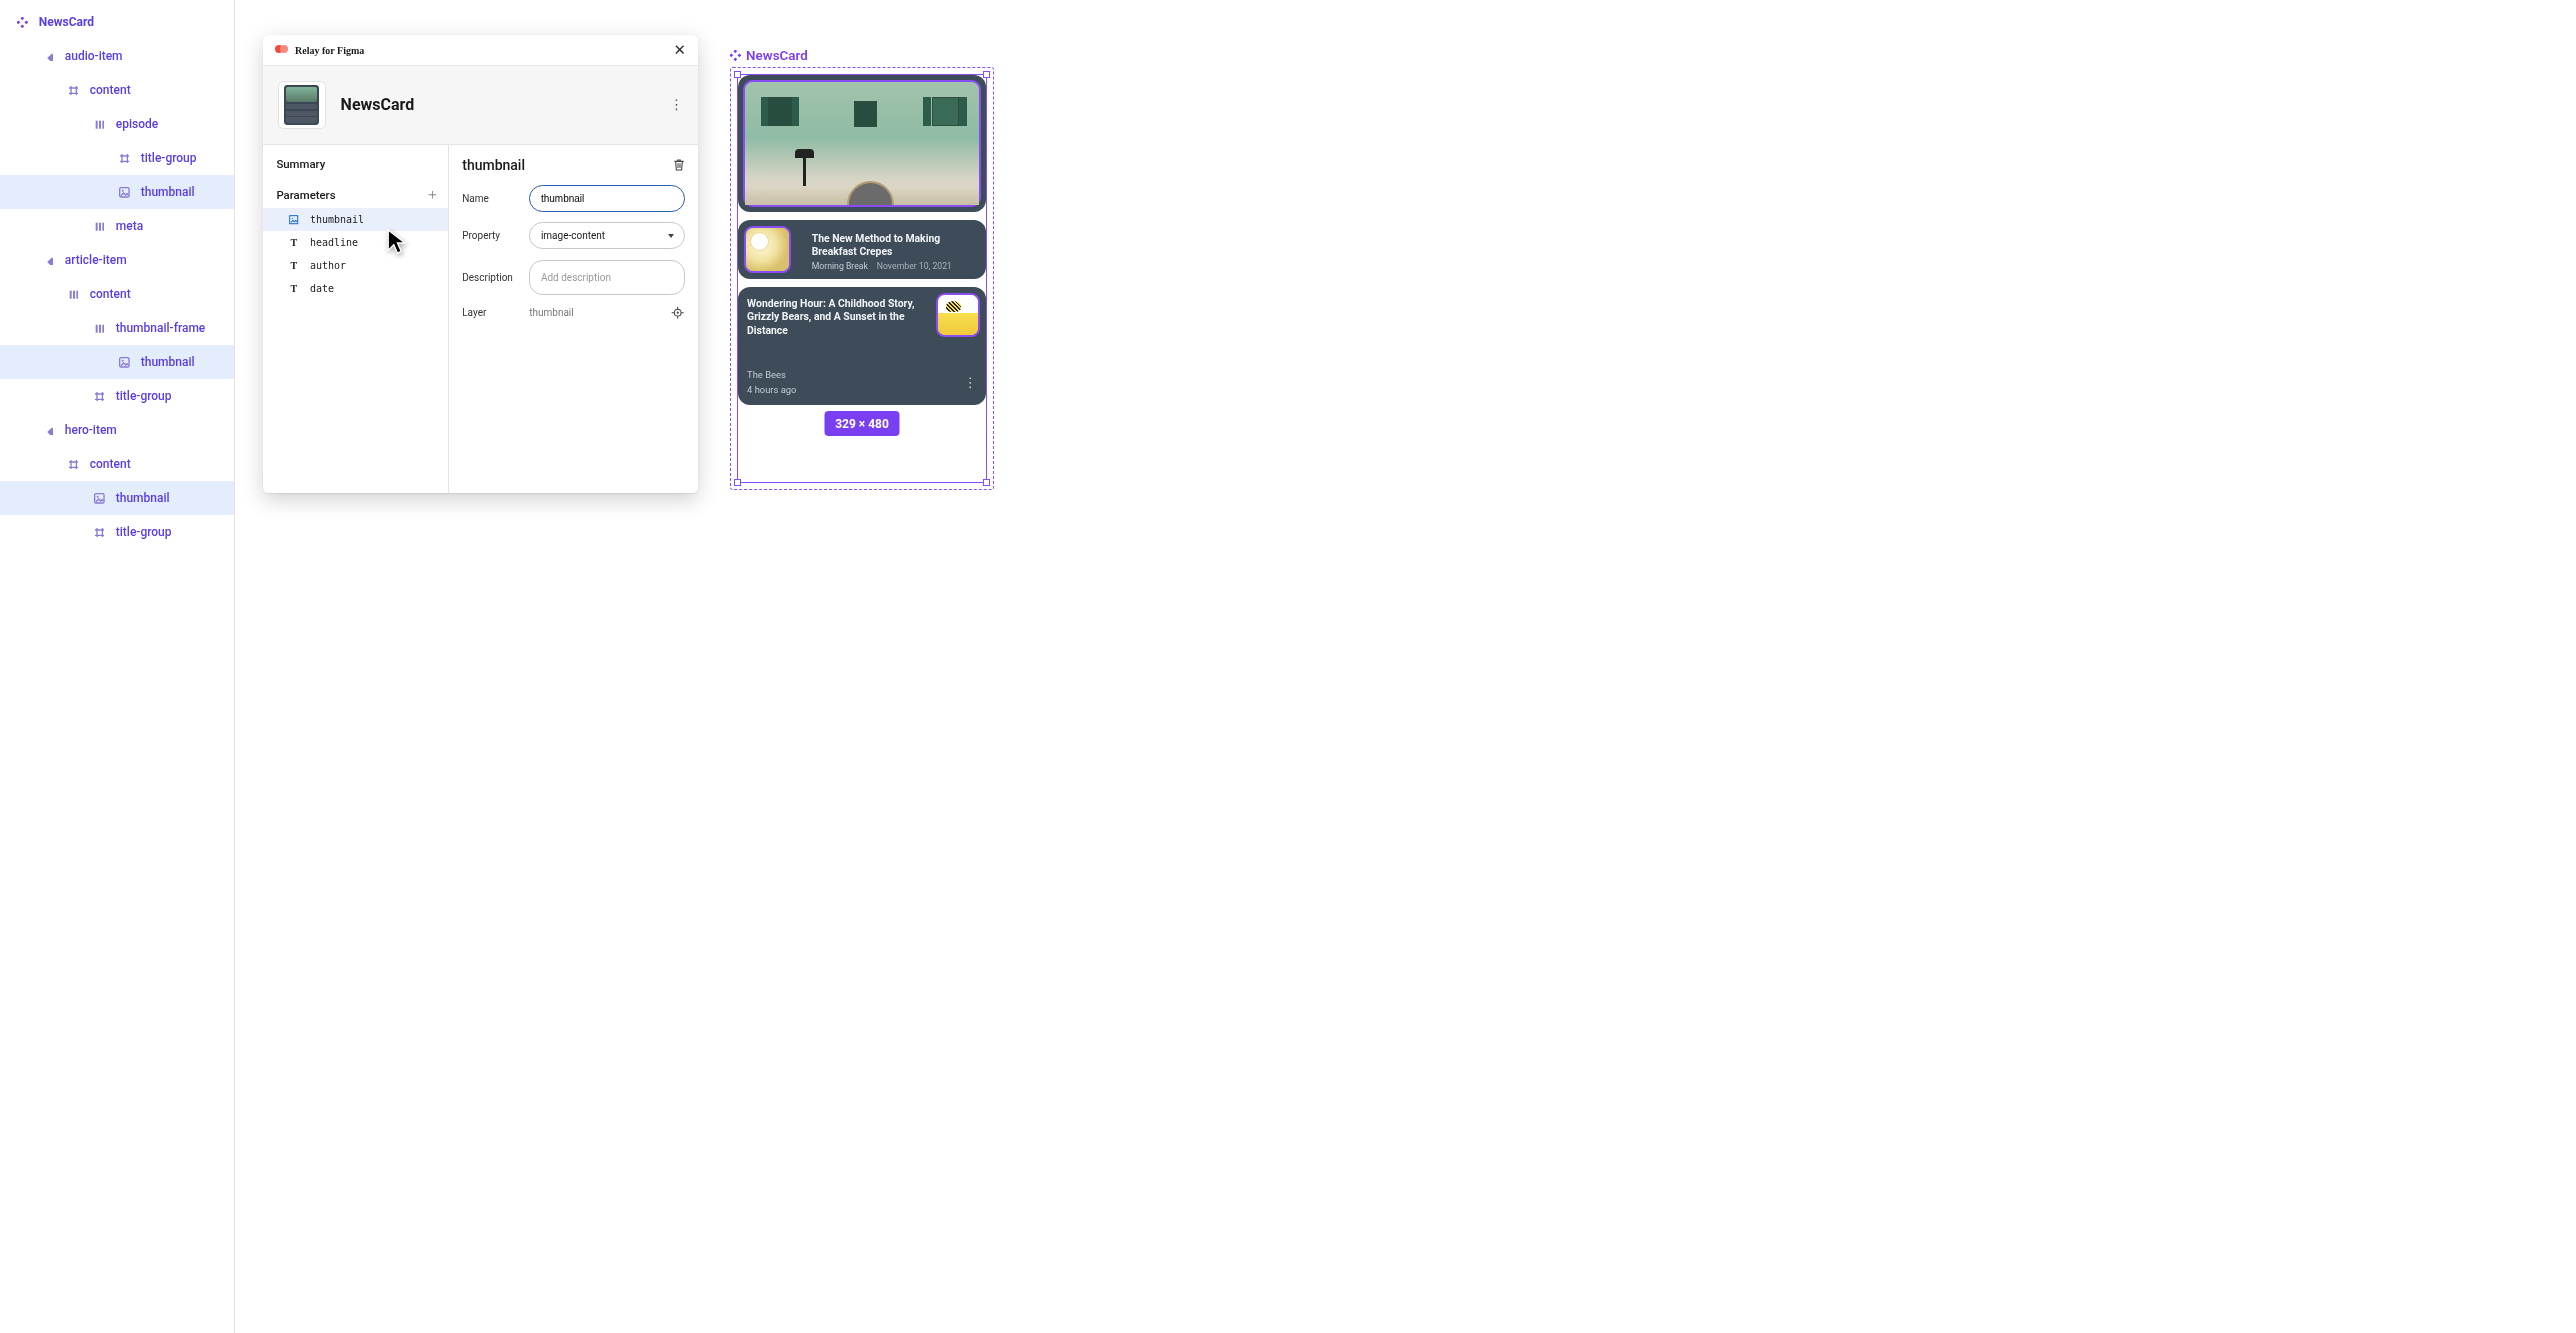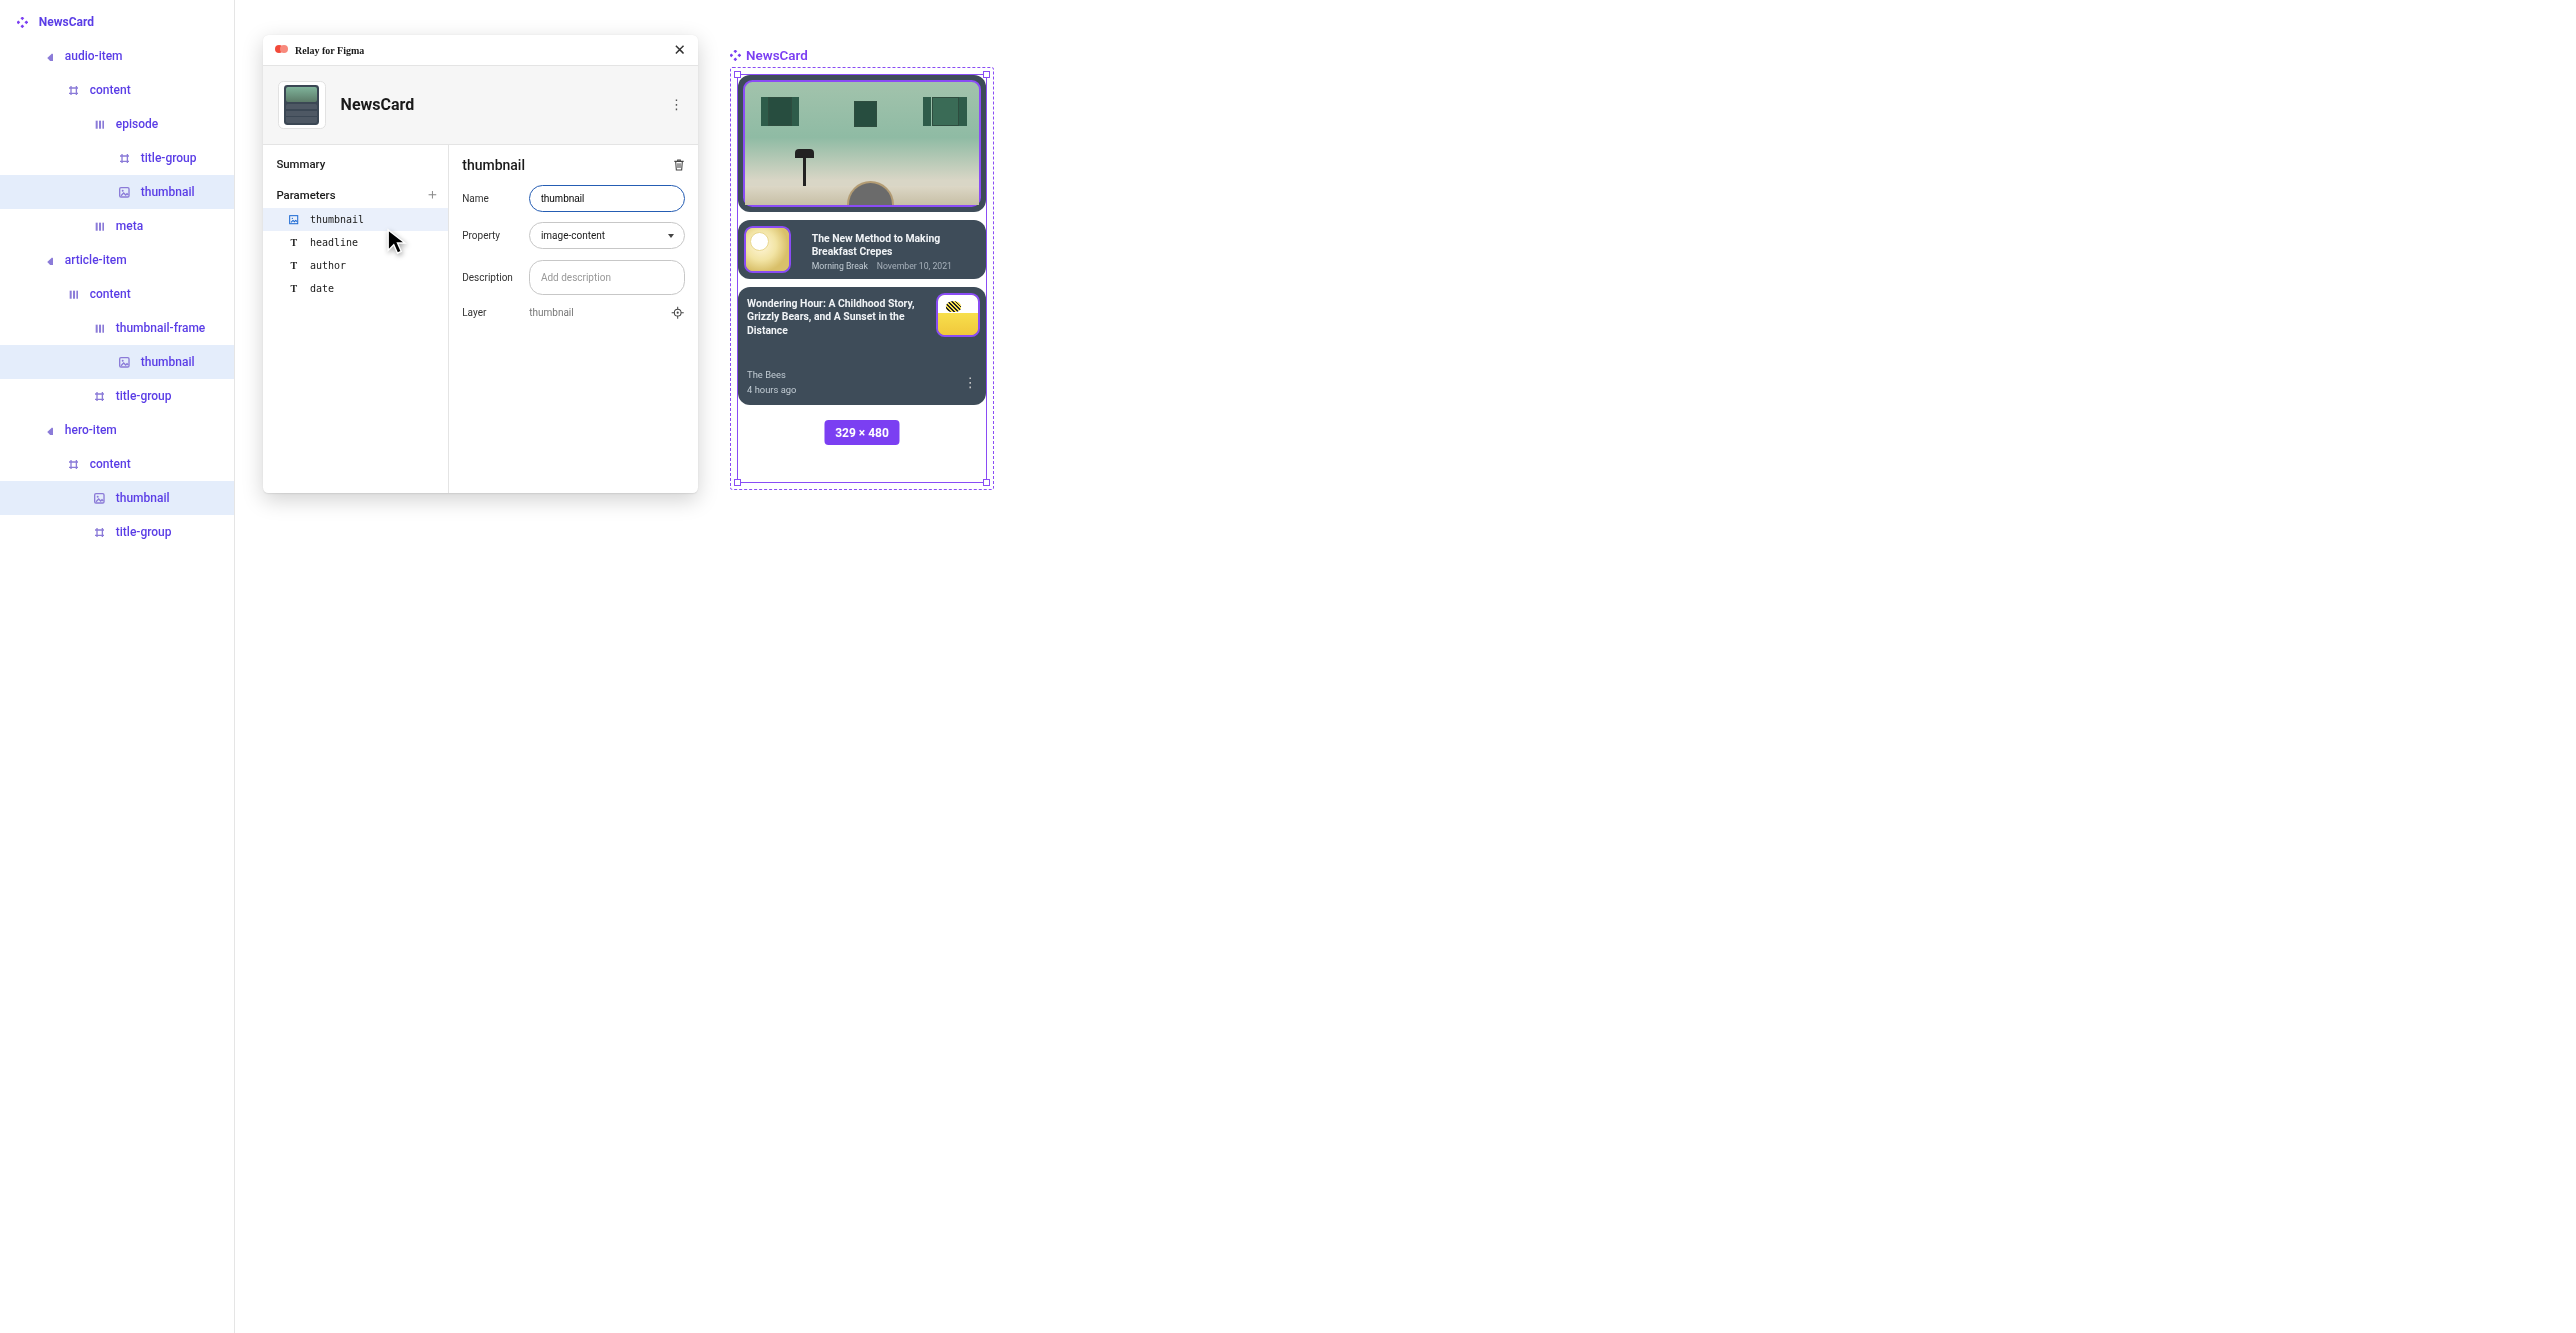--- a/index.html
+++ b/index.html
@@ -291,21 +291,21 @@
   .audio-thumb{
     position:absolute; right:8px; top:8px;
     width:40px;height:40px;border-radius:6.7px;
     background:#f6e57a;
     outline:2px solid #8a4cf5; outline-offset:-0.7px;
     overflow:hidden;
   }
   .badge{
     position:absolute;
     left:50%; transform:translateX(-50%);
-    bottom:44px;
+    bottom:53px;
     background:#7b3ff2;
     color:#fff;
     font-weight:700;
     font-size:12px;
     padding:5.4px 10.7px;
     border-radius:4px;
     white-space:nowrap;
     z-index:5;
   }
   .audio-footer{

